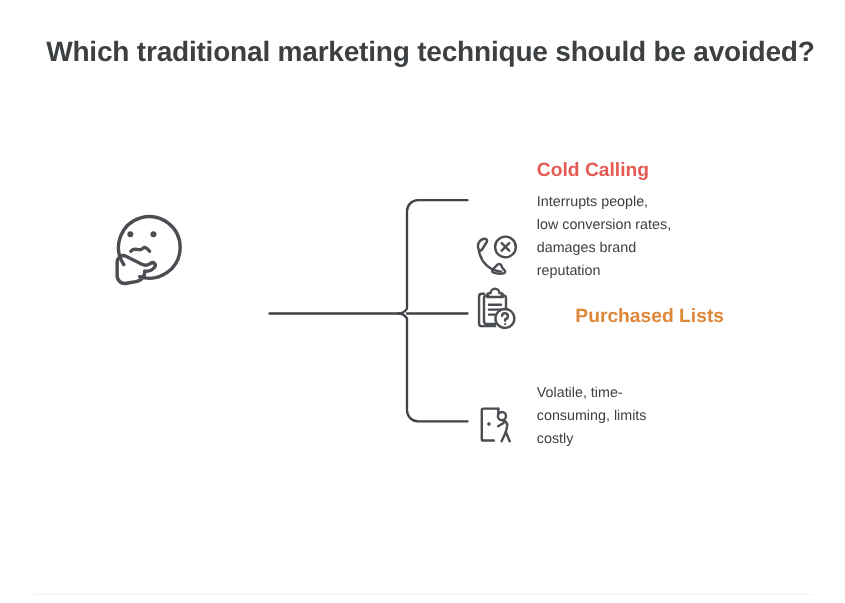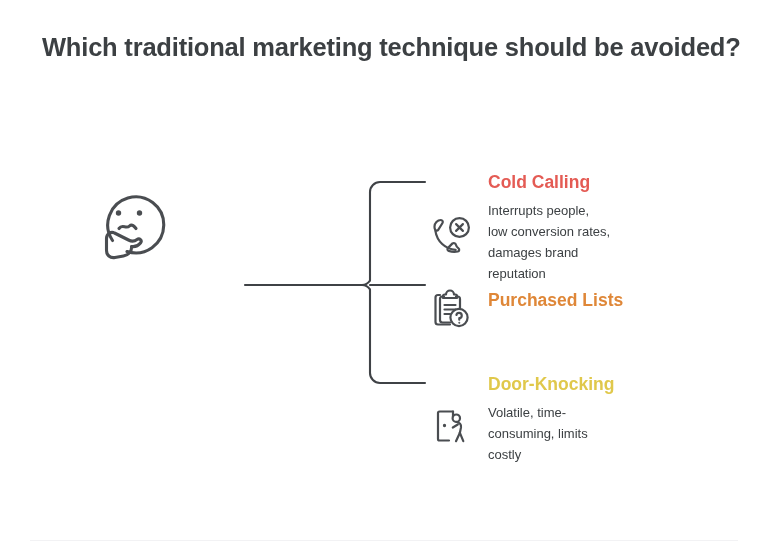--- a/index.html
+++ b/index.html
@@ -52,22 +52,21 @@
     top: 0;
     width: 768px;
     height: 548px;
     pointer-events: none;
   }
 
   
   .branch {
     position: absolute;
     display: flex;
-    align-items: center;
-    margin-top: 28px;
+    align-items: flex-end;
   }
   .branch-icon {
     width: 46px;
     height: 46px;
     flex: 0 0 46px;
     margin-right: 14px;
   }
   .branch-body {
     padding-top: 1px;
   }
@@ -80,21 +79,21 @@
   }
   .branch-desc {
     font-size: 13px;
     line-height: 21px;
     color: #3c4043;
     max-width: 252px;
     margin: 0;
   }
 
   #branch-0 { left: 428px; top: 143px; }
-  #branch-1 { left: 428px; top: 245px; }
+  #branch-1 { left: 428px; top: 245px; gap: 35px; }
   #branch-2 { left: 428px; top: 345px; }
 
   #branch-0 .branch-icon { margin-top: 16px; }
   #branch-1 .branch-icon { margin-top: 14px; }
   #branch-2 .branch-icon { margin-top: 14px; }
 
   .footer-rule {
     position: absolute;
     left: 30px;
     top: 540px;
@@ -209,20 +208,19 @@
           <path d="M28.6 19 c2.9 0.3 4.9 2.5 4.4 5.4 l-1.1 5.4"></path>
 
           <path d="M29.8 21.5 L24.8 24.5"></path>
 
           <path d="M31.9 29.8 L28 38.2"></path>
           <path d="M31.9 29.8 L35.3 38.2"></path>
         </g>
       </svg>
     </div>
     <div class="branch-body">
-      <div class="branch-heading" style="color:#e0c84b;">Door-Knocking</div>
       <div class="branch-desc">Volatile, time-consuming, limits costly</div>
     </div>
   </div>
 
   <div class="footer-rule"></div>
 
 </div>
 
 </body></html>

